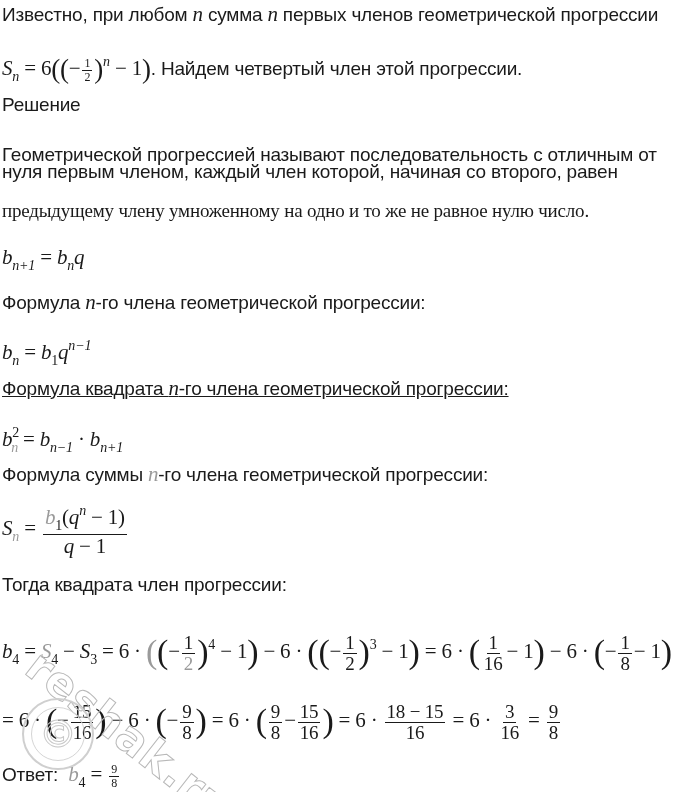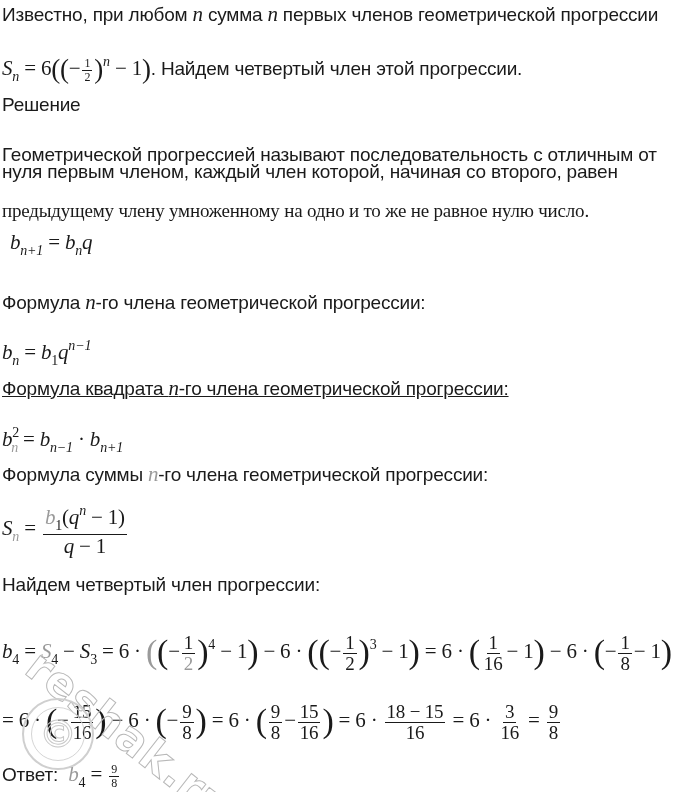--- a/index.html
+++ b/index.html
@@ -76,21 +76,21 @@
       <span>−</span>
       <span>1</span><span class="med-paren">)</span></span><span>. Найдем четвертый член этой прогрессии.</span>
   </div>
 
   <div class="p" style="top:93px;">Решение</div>
 
   <div class="p" style="top:143px;text-align:right;">Геометрической прогрессией называют последовательность с отличным от</div>
   <div class="p" style="top:160px;">нуля первым членом, каждый член которой, начиная со второго, равен</div>
   <div class="p" style="top:199px;font-family:Liberation Serif, serif;">предыдущему члену умноженному на одно и то же не равное нулю число.</div>
 
-  <div class="p m" style="top:230px;margin-left:8px;">
+  <div class="p m" style="top:245px;">
     <span class="it">b</span><span class="subi">n+1</span>
     <span>=</span>
     <span class="it">b</span><span class="subi">n</span><span class="it">q</span>
   </div>
 
   <div class="p" style="top:290px;">
     <span>Формула </span><span class="m it">n</span><span>-го члена геометрической прогрессии:</span>
   </div>
   <div class="p m" style="top:334px;">
     <span class="it">b</span><span class="subi">n</span>
@@ -114,21 +114,21 @@
   </div>
   <div class="p m" style="top:504px; line-height:30px;">
     <span class="it">S</span><span class="subi faint">n</span>
     <span>=</span>
     <span class="frac" style="font-size:21px;align-items:center;">
       <span class="num"><span class="it faint">b</span><span class="sub">1</span>(<span class="it">q</span><span class="supi">n</span> <span>−</span> <span>1</span>)</span>
       <span class="den"><span class="it">q</span> <span>−</span> <span>1</span></span>
     </span>
   </div>
 
-  <div class="p" style="top:573px;">Найдем четвертый член прогрессии:</div>
+  <div class="p" style="top:573px;">Тогда квадрата член прогрессии:</div>
 
   <div class="p m" style="top:630px; line-height:30px;">
     <span class="it">b</span><span class="sub">4</span>
     <span>=</span>
     <span class="it faint">S</span><span class="sub">4</span>
     <span>−</span>
     <span class="it">S</span><span class="sub">3</span>
     <span>=</span>
     <span>6</span> <span>·</span>
     <span class="big-paren faint">(</span><span class="big-paren">(</span><span>−</span><span class="frac mid">

